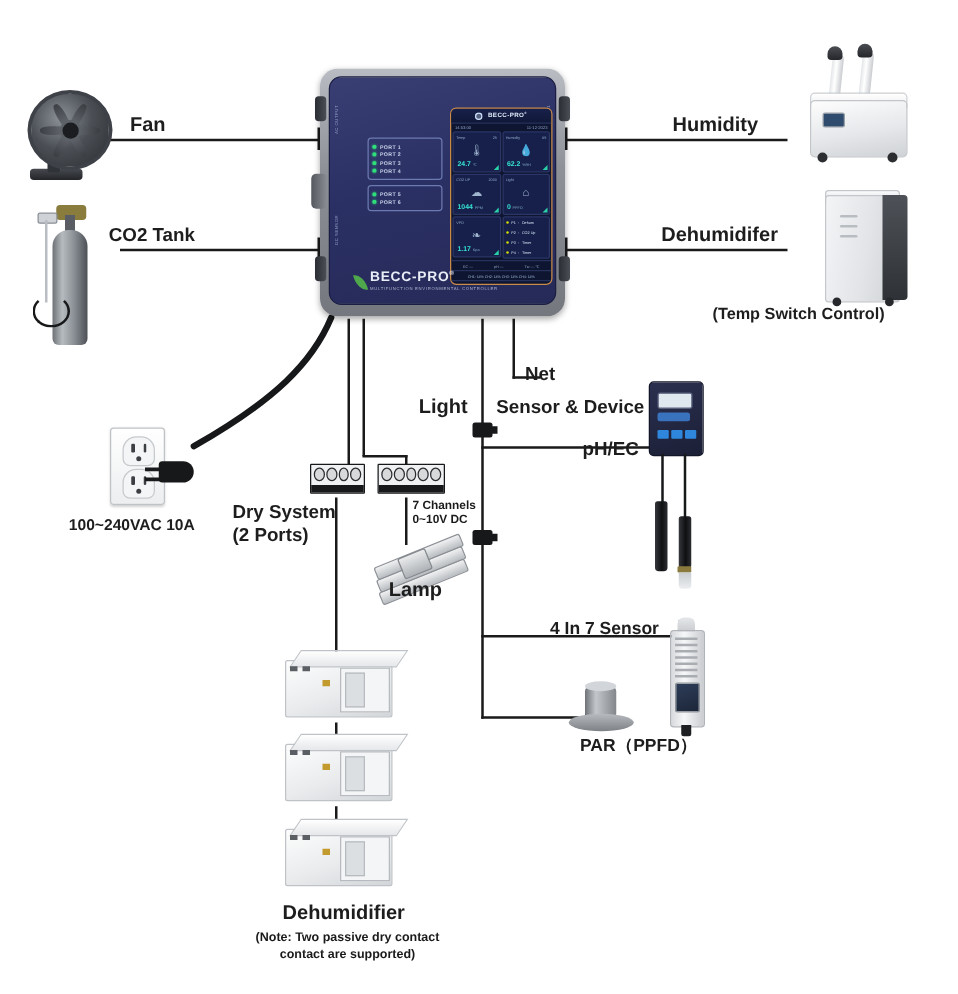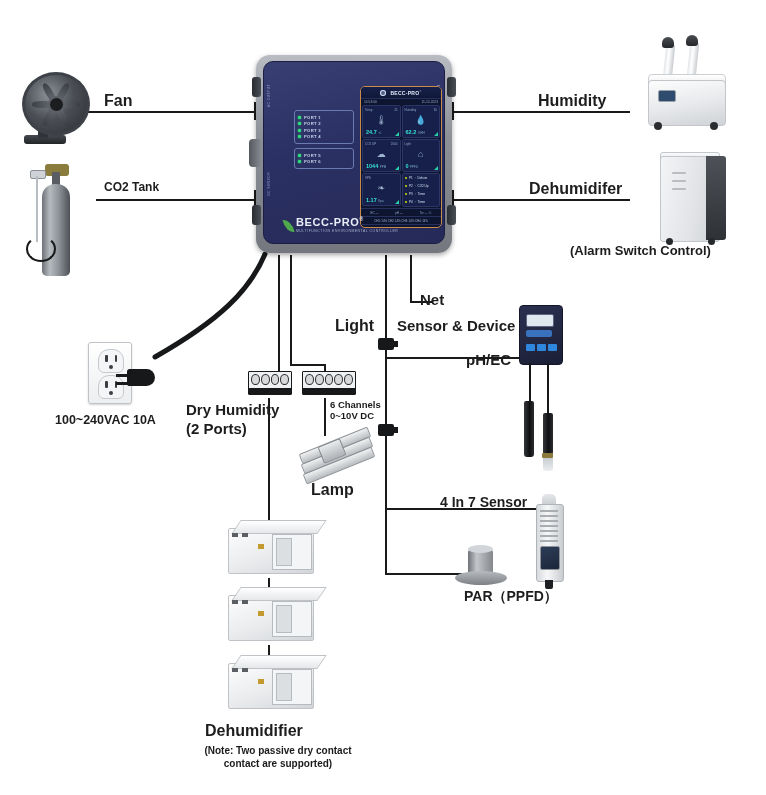--- a/index.html
+++ b/index.html
@@ -401,21 +401,21 @@
 <div class="abs lbl" style="left:104px;top:92px;font-size:16px;">Fan</div>
 
 <div class="abs" style="left:28px;top:160px;width:62px;height:124px;">
   <div class="tank-valve"></div>
   <div class="tank-neck"></div>
   <div class="tank-body"></div>
   <div class="tank-reg"></div>
   <div class="tank-rod"></div>
   <div class="tank-hose"></div>
 </div>
-<div class="abs lbl" style="left:104px;top:180px;font-size:12px;">CO2 Tank</div>
+<div class="abs lbl" style="left:87px;top:180px;font-size:15px;">CO2 Tank</div>
 
 <div class="abs" style="left:638px;top:38px;width:100px;height:96px;">
   <div class="hum-tube" style="left:26px;top:6px;"></div>
   <div class="hum-tube" style="left:50px;top:4px;"></div>
   <div class="hum-cap" style="left:24px;top:-1px;"></div>
   <div class="hum-cap" style="left:48px;top:-3px;"></div>
   <div class="hum-top"></div>
   <div class="hum-body"></div>
   <div class="hum-disp"></div>
   <div class="hum-wheel" style="left:16px;top:84px;"></div>
@@ -427,21 +427,21 @@
   <div class="deh-top"></div>
   <div class="deh-body"></div>
   <div class="deh-dark"></div>
   <div class="deh-slot" style="top:22px;"></div>
   <div class="deh-slot" style="top:30px;"></div>
   <div class="deh-slot" style="top:38px;"></div>
   <div class="deh-wheel" style="left:18px;top:88px;"></div>
   <div class="deh-wheel" style="left:60px;top:88px;"></div>
 </div>
 <div class="abs lbl" style="left:529px;top:180px;font-size:16px;">Dehumidifer</div>
-<div class="abs lbl" style="left:570px;top:243px;font-size:13px;">(Alarm Switch Control)</div>
+<div class="abs lbl" style="left:570px;top:243px;font-size:13px;">(Temp Switch Control)</div>
 
 <div class="abs lbl" style="left:420px;top:291px;font-size:15px;">Net</div>
 <div class="abs lbl" style="left:335px;top:317px;font-size:16px;">Light</div>
 <div class="abs lbl" style="left:397px;top:317px;font-size:15px;">Sensor &amp; Device</div>
 <div class="abs lbl" style="left:466px;top:351px;font-size:15px;">pH/EC</div>
 
 <div class="abs" style="left:88px;top:342px;width:70px;height:62px;">
   <div class="outlet">
     <div class="socket" style="top:6px;">
       <span class="slot" style="left:6px;"></span>
@@ -473,35 +473,35 @@
   <div class="row">
     <span class="scr"></span>
     <span class="scr"></span>
     <span class="scr"></span>
     <span class="scr"></span>
     <span class="scr"></span>
   </div>
   <div class="base"></div>
 </div>
 <div class="abs lbl" style="left:186px;top:400px;font-size:15px;line-height:19px;">
-  <div>Dry Humidity</div>
+  <div>Dry System</div>
   <div>(2 Ports)</div>
 </div>
 <div class="abs" style="left:330px;top:399px;font-size:9.5px;font-weight:bold;line-height:11px;">
-  <div>6 Channels</div>
+  <div>7 Channels</div>
   <div>0~10V DC</div>
 </div>
 
 <div class="abs" style="left:298px;top:428px;width:80px;height:48px;">
   <div class="lampbar" style="left:0;top:12px;"></div>
   <div class="lampbar" style="left:2px;top:22px;"></div>
   <div class="lampbar" style="left:4px;top:32px;"></div>
   <div class="lampmid"></div>
 </div>
-<div class="abs lbl" style="left:311px;top:481px;font-size:16px;">Lamp</div>
+<div class="abs lbl" style="left:311px;top:464px;font-size:16px;">Lamp</div>
 
 <div class="abs" style="left:505px;top:305px;width:75px;height:175px;">
   <div class="ph-body">
     <div class="ph-scr" style="left:6px;"></div>
     <div class="ph-logo" style="left:6px;"></div>
     <div class="ph-btn" style="left:6px;"></div>
     <div class="ph-btn" style="left:17px;"></div>
     <div class="ph-btn" style="left:28px;"></div>
   </div>
   <div class="ph-lead" style="left:24px;top:58px;height:40px;"></div>
@@ -560,17 +560,17 @@
   <div class="abs" style="left:0;top:8px;width:84px;height:44px;border-radius:2px;
        background:linear-gradient(160deg,#fdfdfd 0%,#e9ebed 55%,#d3d6d9 100%);border:1px solid #bfc3c7;"></div>
   <div class="abs" style="left:8px;top:0;width:84px;height:12px;
        background:linear-gradient(180deg,#ffffff,#e5e7ea);border:1px solid #bfc3c7;transform:skewX(-34deg);"></div>
   <div class="abs" style="left:44px;top:14px;width:38px;height:34px;background:#f4f5f6;border:1px solid #b7bbbf;"></div>
   <div class="abs" style="left:48px;top:18px;width:14px;height:26px;background:#dcdfe2;border:1px solid #b7bbbf;"></div>
   <div class="abs" style="left:30px;top:24px;width:6px;height:5px;background:#c39a2e;"></div>
   <div class="abs" style="left:4px;top:13px;width:6px;height:4px;background:#5b5f64;"></div>
   <div class="abs" style="left:14px;top:13px;width:6px;height:4px;background:#5b5f64;"></div>
 </div>
-<div class="abs lbl" style="left:205px;top:722px;font-size:16px;width:140px;">Dehumidifier</div>
+<div class="abs lbl" style="left:205px;top:722px;font-size:16px;width:140px;text-align:center;">Dehumidifier</div>
 <div class="abs note" style="left:188px;top:744px;width:180px;">
   <div>(Note: Two passive dry contact</div>
   <div>contact are supported)</div>
 </div>
 
 </body></html>

